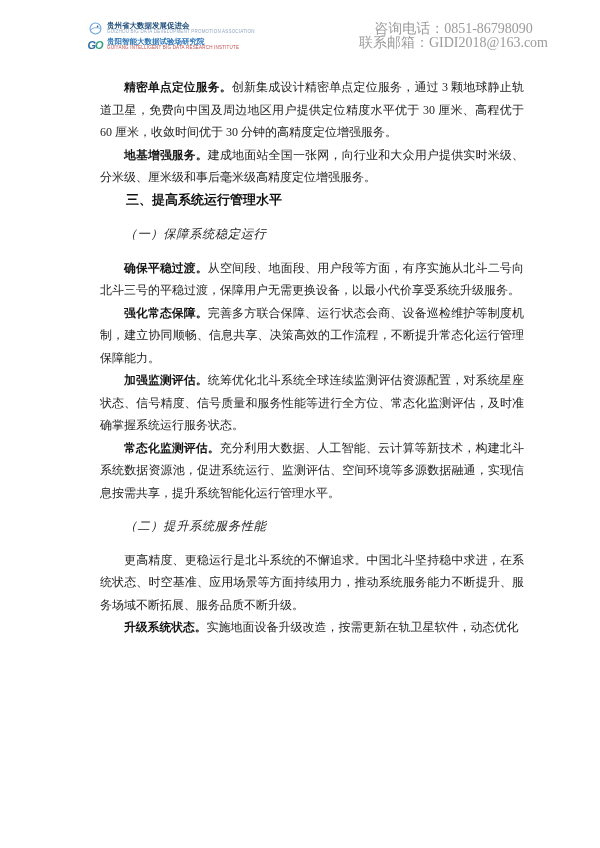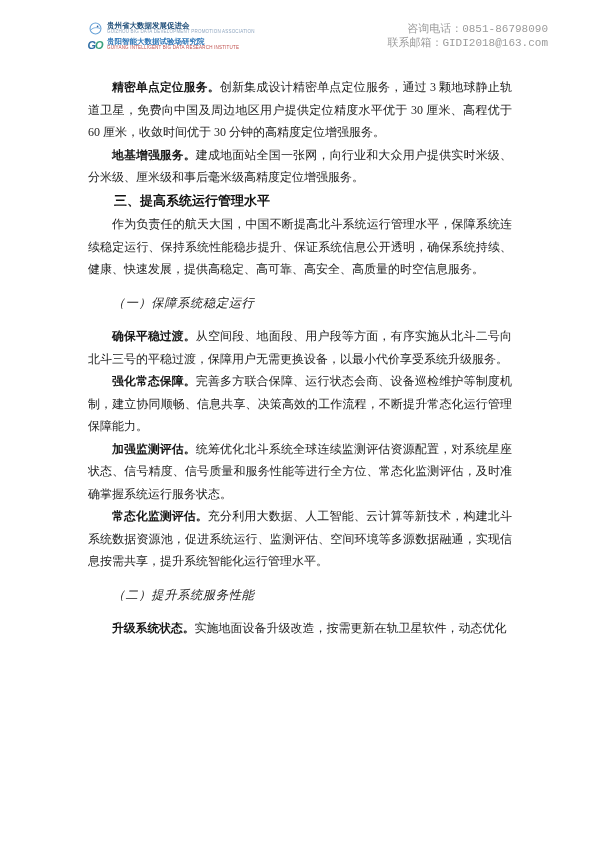--- a/index.html
+++ b/index.html
@@ -22,38 +22,38 @@
   .go-g{font-family:"Liberation Sans","DejaVu Sans",sans-serif;font-weight:700;font-style:italic;font-size:11px;color:#2e6da4;letter-spacing:-1px;}
   .go-o{font-family:"Liberation Sans","DejaVu Sans",sans-serif;font-weight:700;font-style:italic;font-size:11px;color:#3aa17e;}
   .logo-text{display:flex;flex-direction:column;line-height:1.05;}
   .org-name{font-family:"Liberation Sans","DejaVu Sans",sans-serif;font-size:7.5px;font-weight:700;}
   .org1 .org-name{color:#1f4e79;}
   .org2 .org-name{color:#2e75b6;}
   .org-sub{font-family:"Liberation Sans","DejaVu Sans",sans-serif;font-size:4.5px;letter-spacing:.2px;}
   .org1 .org-sub{color:#8fa6c0;}
   .org2 .org-sub{color:#c0504d;}
   .contact{
-    font-family:Liberation Mono, monospace;
-    font-size:11px;color:#9b9b9b;line-height:14px;text-align:right;
+    font-family:Liberation Serif, serif;
+    font-size:14px;color:#9b9b9b;line-height:14px;text-align:center;
   }
   
   .doc{
-    position:absolute;top:76px;left:88px;width:424px;
+    position:absolute;top:76px;left:100px;width:424px;
   }
   .para{
     margin:0;font-size:12px;line-height:22.5px;
     text-align:justify;text-indent:2em;
     font-family:"Liberation Serif","DejaVu Serif",serif;color:#1c1c1c;
   }
   .para .lead{
     font-family:"Liberation Sans","DejaVu Sans",sans-serif;
     font-weight:700;font-size:11.8px;color:#161616;
   }
   .sec-heading{
-    margin:1px 0;font-family:Liberation Sans, sans-serif;
+    margin:1px 0;font-family:Liberation Mono, monospace;
     font-weight:700;font-size:13px;line-height:22.5px;
     text-indent:2em;color:#111111;
   }
   .sub-heading{
     margin:11px 0;font-weight:400;font-style:italic;
     font-size:12.3px;line-height:22.5px;text-indent:2em;
     letter-spacing:.6px;color:#1c1c1c;
     font-family:"Liberation Serif","DejaVu Serif",serif;
   }
   
@@ -100,24 +100,24 @@
       <div><span>咨询电话：</span><span>0851-86798090</span></div>
       <div><span>联系邮箱：</span><span>GIDI2018@163.com</span></div>
     </div>
 
   </div>
 
   <div class="doc">
       <p class="para"><b class="lead">精密单点定位服务。</b><span>创新集成设计精密单点定位服务，通过 3 颗地球静止轨道卫星，免费向中国及周边地区用户提供定位精度水平优于 30 厘米、高程优于 60 厘米，收敛时间优于 30 分钟的高精度定位增强服务。</span></p>
       <p class="para"><b class="lead">地基增强服务。</b><span>建成地面站全国一张网，向行业和大众用户提供实时米级、分米级、厘米级和事后毫米级高精度定位增强服务。</span></p>
       <h2 class="sec-heading">三、提高系统运行管理水平</h2>
-      <p class="para"><span>作为负责任的航天大国，中国不断提高北斗系统运行管理水平，保障系统连续稳定运行、保持系统性能稳步提升、保证系统信息公开透明，确保系统持续、健康、快速发展，提供高稳定、高可靠、高安全、高质量的时空信息服务。</span></p>
       <h3 class="sub-heading">（一）保障系统稳定运行</h3>
       <p class="para"><b class="lead">确保平稳过渡。</b><span>从空间段、地面段、用户段等方面，有序实施从北斗二号向北斗三号的平稳过渡，保障用户无需更换设备，以最小代价享受系统升级服务。</span></p>
       <p class="para"><b class="lead">强化常态保障。</b><span>完善多方联合保障、运行状态会商、设备巡检维护等制度机制，建立协同顺畅、信息共享、决策高效的工作流程，不断提升常态化运行管理保障能力。</span></p>
       <p class="para"><b class="lead">加强监测评估。</b><span>统筹优化北斗系统全球连续监测评估资源配置，对系统星座状态、信号精度、信号质量和服务性能等进行全方位、常态化监测评估，及时准确掌握系统运行服务状态。</span></p>
       <p class="para"><b class="lead">常态化监测评估。</b><span>充分利用大数据、人工智能、云计算等新技术，构建北斗系统数据资源池，促进系统运行、监测评估、空间环境等多源数据融通，实现信息按需共享，提升系统智能化运行管理水平。</span></p>
       <h3 class="sub-heading">（二）提升系统服务性能</h3>
+      <p class="para"><span>更高精度、更稳运行是北斗系统的不懈追求。中国北斗坚持稳中求进，在系统状态、时空基准、应用场景等方面持续用力，推动系统服务能力不断提升、服务场域不断拓展、服务品质不断升级。</span></p>
       <p class="para"><b class="lead">升级系统状态。</b><span>实施地面设备升级改造，按需更新在轨卫星软件，动态优化</span></p>
     </div>
 
 
 </div>
 
 </body></html>

